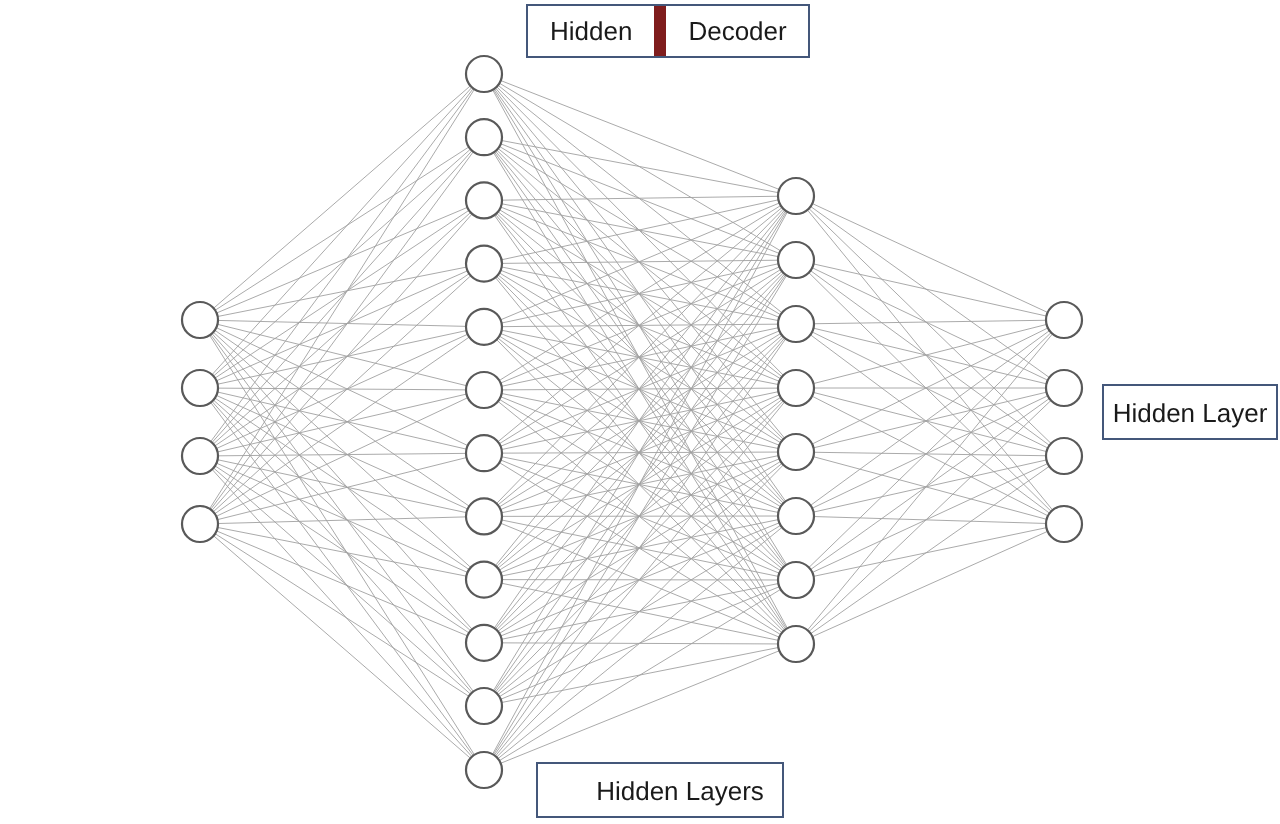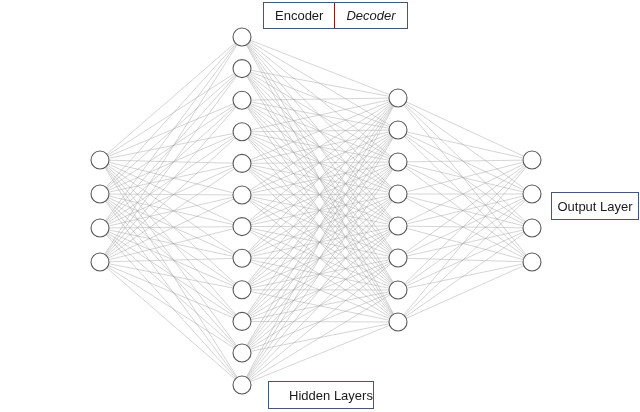--- a/index.html
+++ b/index.html
@@ -48,22 +48,21 @@
     box-sizing: border-box;
     height: 100%;
     display: flex;
     align-items: center;
     justify-content: center;
     padding: 0 11px;
     font-size: 13px;
     color: #1a1a1a;
   }
   .label-cell.divider-left {
-    border-left: 1px solid #7f1d1d;
-    font-style: italic;
+    border-left: 6px solid #7f1d1d;
   }
   #label-encoder-decoder {
     left: 263px;
     top: 2px;
     height: 27px;
   }
   #label-input-layer {
     left: 1px;
     top: 192px;
     width: 88px;
@@ -71,21 +70,21 @@
   }
   #label-output-layer {
     left: 551px;
     top: 192px;
     width: 88px;
     height: 28px;
   }
   #label-hidden-layers {
     left: 268px;
     top: 381px;
-    width: 106px;
+    width: 124px;
     height: 28px;
     padding-left: 20px;
   }
 </style>
 </head>
 <body>
 
 <div id="diagram-root">
 
   <svg id="network-svg" viewBox="0 0 640 412">
@@ -307,22 +306,22 @@
         <g>
           <circle cx="532" cy="160" r="9" fill="#ffffff" stroke="#595959" stroke-width="1.1"></circle>
           <circle cx="532" cy="194" r="9" fill="#ffffff" stroke="#595959" stroke-width="1.1"></circle>
           <circle cx="532" cy="228" r="9" fill="#ffffff" stroke="#595959" stroke-width="1.1"></circle>
           <circle cx="532" cy="262" r="9" fill="#ffffff" stroke="#595959" stroke-width="1.1"></circle>
         </g>
       </g>
   </svg>
 
   <div class="label-box split" id="label-encoder-decoder">
-    <span class="label-cell">Encoder</span>
+    <span class="label-cell">Hidden</span>
     <span class="label-cell divider-left">Decoder</span>
   </div>
 
 
-  <div class="label-box" id="label-output-layer">Output Layer</div>
+  <div class="label-box" id="label-output-layer">Hidden Layer</div>
 
   <div class="label-box" id="label-hidden-layers">Hidden Layers</div>
 
 </div>
 
 </body></html>

